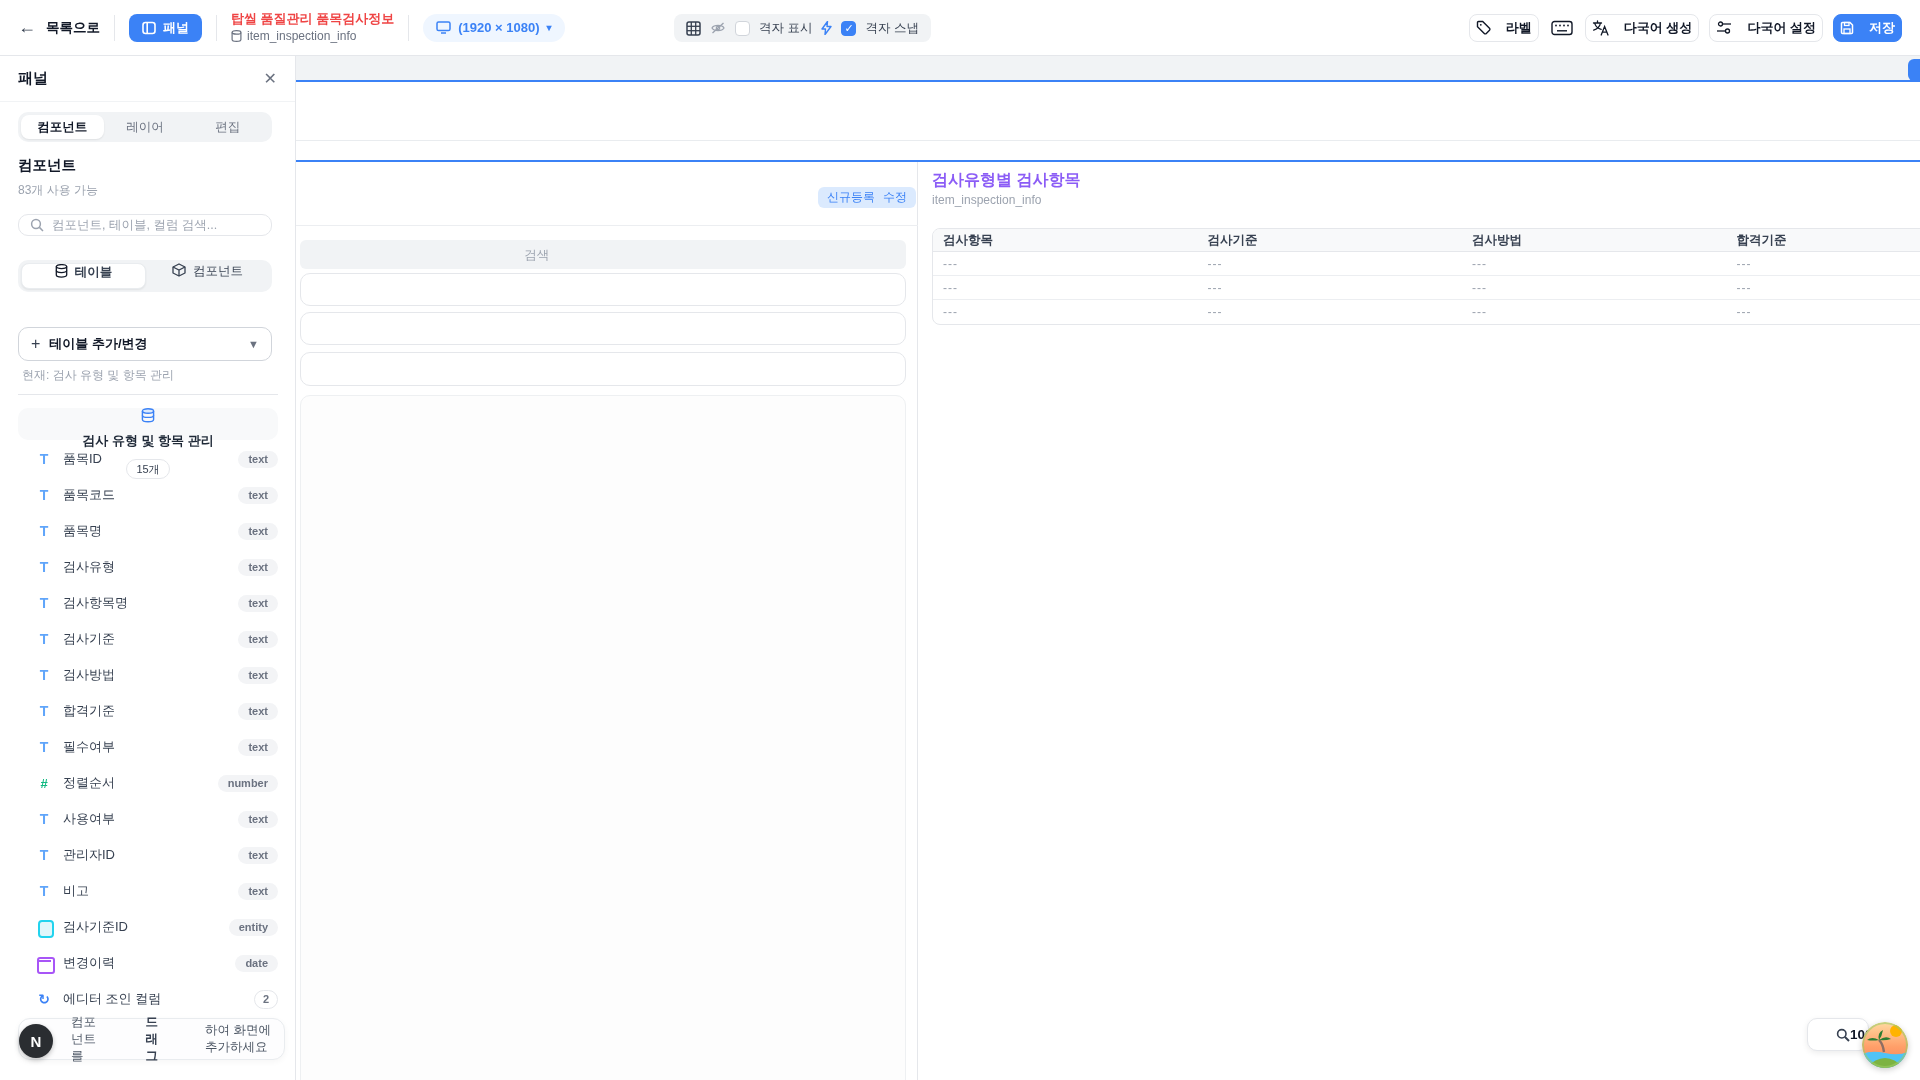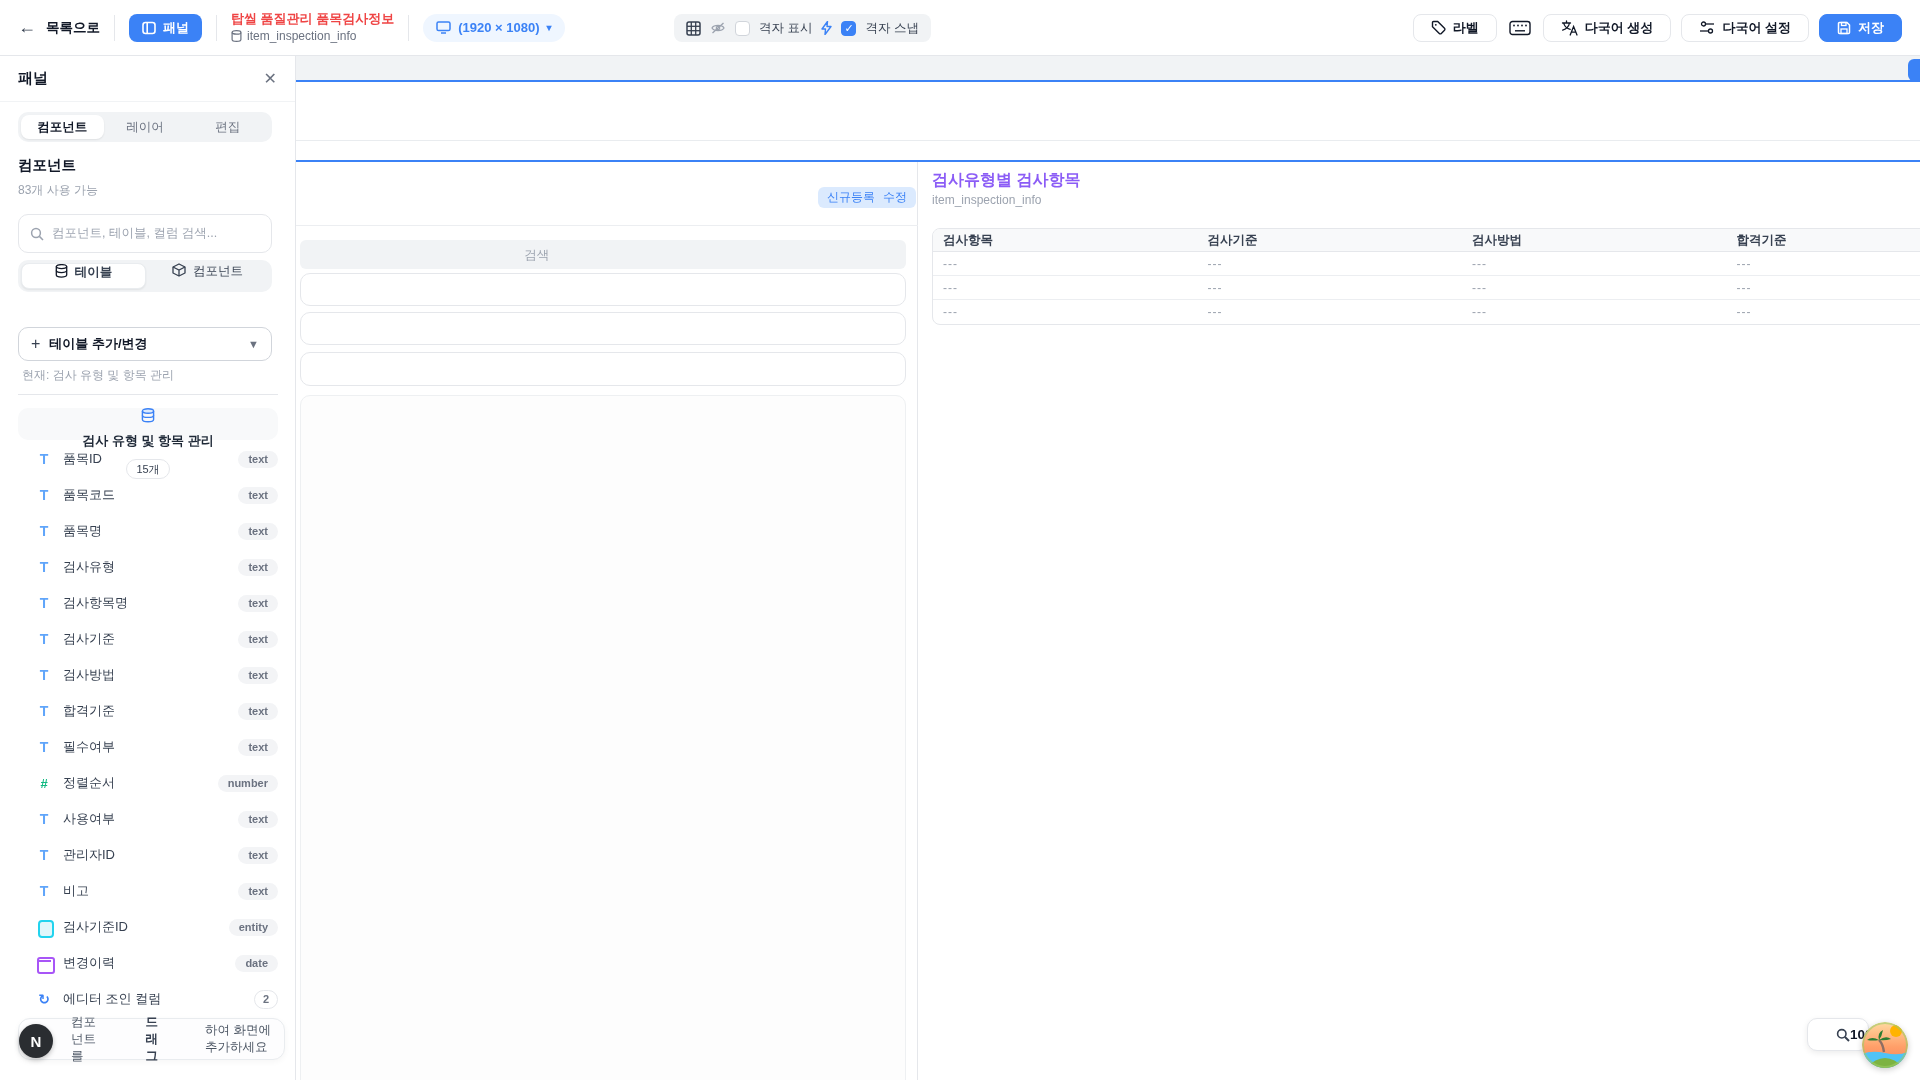--- a/index.html
+++ b/index.html
@@ -20,40 +20,40 @@
   .page-title { font-size:13px; font-weight:700; color:#ef4444; }
   .page-sub { display:flex; align-items:center; gap:5px; font-size:12px; color:#6b7280; margin-top:1px; }
   .size-pill { display:flex; align-items:center; gap:7px; background:#eff6ff; color:#3b82f6;
                border:none; border-radius:15px; height:28px; padding:0 13px; font-size:13px; font-weight:600; cursor:pointer; }
   .grid-pill { position:absolute; left:674px; top:14px; height:28px; background:#f1f3f5; border-radius:8px;
                display:flex; align-items:center; gap:9px; padding:0 12px; }
   .grid-pill .lbl { font-size:12.5px; color:#374151; }
   .chk { width:15px; height:15px; border-radius:4px; border:1.5px solid #d1d5db; background:#fff; cursor:pointer; }
   .chk.checked { background:#3b82f6; border-color:#3b82f6; color:#fff; font-size:11px; line-height:13px; text-align:center; }
   .tb-right { margin-left:auto; display:flex; align-items:center; gap:10px; padding-right:18px; }
-  .tb-btn { display:flex; align-items:center; gap:7px; background:#fff; border:1px solid #e5e7eb; border-radius:8px;
-            height:28px; padding:0 17px; font-size:13px; font-weight:600; color:#111827; cursor:pointer;text-align:center; }
+  .tb-btn { display:flex; align-items:center; gap:15px; background:#fff; border:1px solid #e5e7eb; border-radius:8px;
+            height:28px; padding:0 6px; font-size:13px; font-weight:600; color:#111827; cursor:pointer;text-align:center; }
   .tb-btn.primary { background:#3b82f6; border-color:#3b82f6; color:#fff; }
   .icon-only { border:none; background:none; padding:0 2px; display:flex; align-items:center; cursor:pointer; }
 
   
   .side-panel { position:absolute; left:0; top:56px; width:296px; height:1024px; background:#fff;
                 border-right:1px solid #e5e7eb; z-index:20; }
   .sp-header { position:absolute; left:0; top:0; width:100%; height:46px; border-bottom:1px solid #f1f3f5;
                display:flex; align-items:center; justify-content:space-between; padding:0 18px; }
   .sp-title { font-size:15px; font-weight:700; }
   .close-x { font-size:16px; color:#6b7280; cursor:pointer; }
   .sp-tabs { position:absolute; left:18px; top:56px; width:254px; height:30px; background:#f1f3f5; border-radius:10px;
              display:flex; padding:3px; }
   .sp-tab { flex:1; display:flex; align-items:center; justify-content:center; font-size:12.5px; color:#6b7280;
             border-radius:8px; cursor:pointer; }
   .sp-tab.active { background:#fff; color:#111827; font-weight:700; box-shadow:0 1px 2px rgba(0,0,0,.08); }
   .sp-sec-title { position:absolute; left:18px; top:100px; font-size:14.5px; font-weight:700; }
   .sp-count { position:absolute; left:18px; top:126px; font-size:12px; color:#9ca3af; }
-  .sp-search { position:absolute; left:18px; top:158px; width:254px; height:39px; border:1px solid #e5e7eb;
+  .sp-search { position:absolute; left:18px; top:158px; width:254px; height:22px; border:1px solid #e5e7eb;
                border-radius:10px; display:flex; align-items:center; gap:8px; padding:0 11px; background:#fff; }
   .sp-search .ph { font-size:12.5px; color:#9ca3af; white-space:nowrap; }
   .sp-toggle { position:absolute; left:18px; top:204px; width:254px; height:32px; background:#f1f3f5; border-radius:10px;
                display:flex; padding:3px; }
   .sp-tgl { flex:1; display:flex; justify-content:center; gap:7px; font-size:12.5px; color:#374151;
             border-radius:8px; cursor:pointer; }
   .sp-tgl.active { background:#fff; font-weight:700; border:1px solid #e9ecef; box-shadow:0 1px 2px rgba(0,0,0,.07); }
   .add-table { position:absolute; left:18px; top:271px; width:254px; height:34px; border:1px solid #d1d5db; background:#fff;
                border-radius:10px; display:flex; align-items:center; padding:0 12px; gap:9px; font-size:13px; font-weight:600; cursor:pointer; }
   .add-table .plus { font-size:16px; font-weight:400; color:#374151; }

